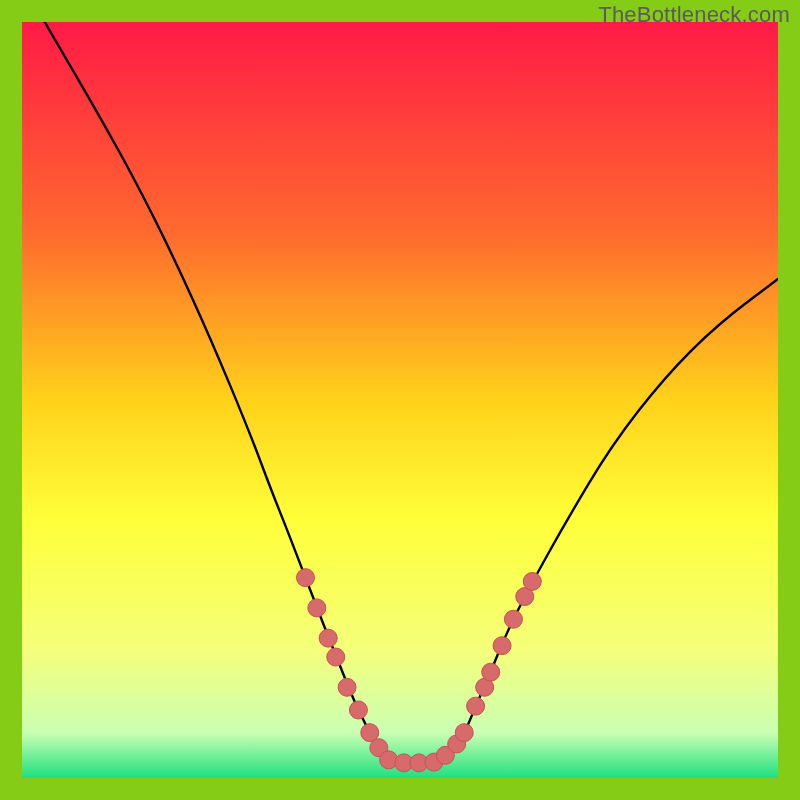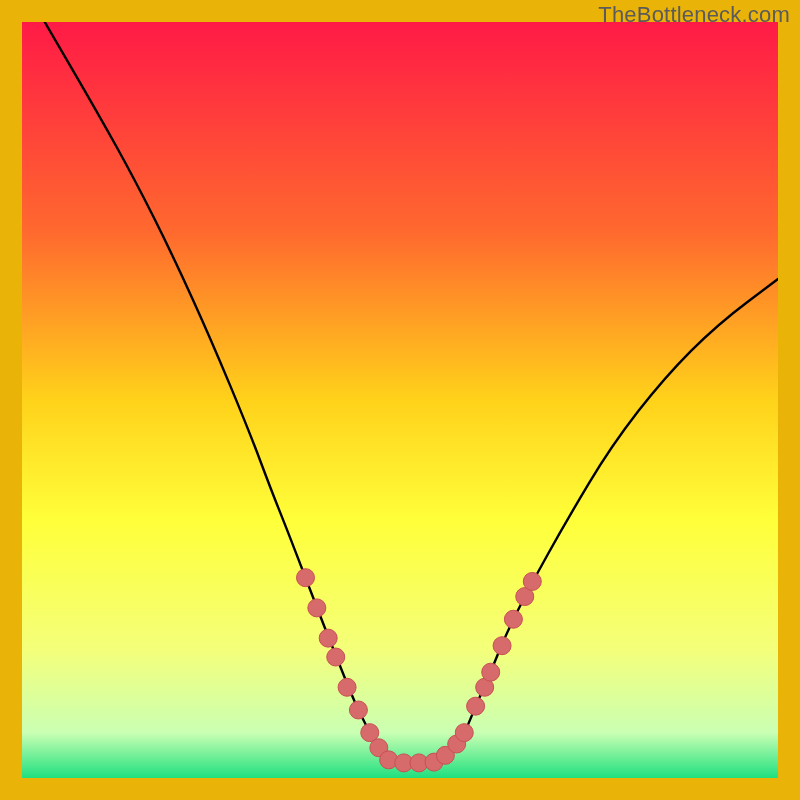--- a/index.html
+++ b/index.html
@@ -10,21 +10,21 @@
     overflow: hidden;
     background: #000;
     font-family: Arial, Helvetica, sans-serif;
   }
   .frame {
     position: absolute;
     left: 0;
     top: 0;
     width: 800px;
     height: 800px;
-    background: #eab308;
+    background: #84cc16;
   }
   .plot-area {
     position: absolute;
     left: 22px;
     top: 22px;
     width: 756px;
     height: 756px;
     overflow: hidden;
   }
   .watermark {

